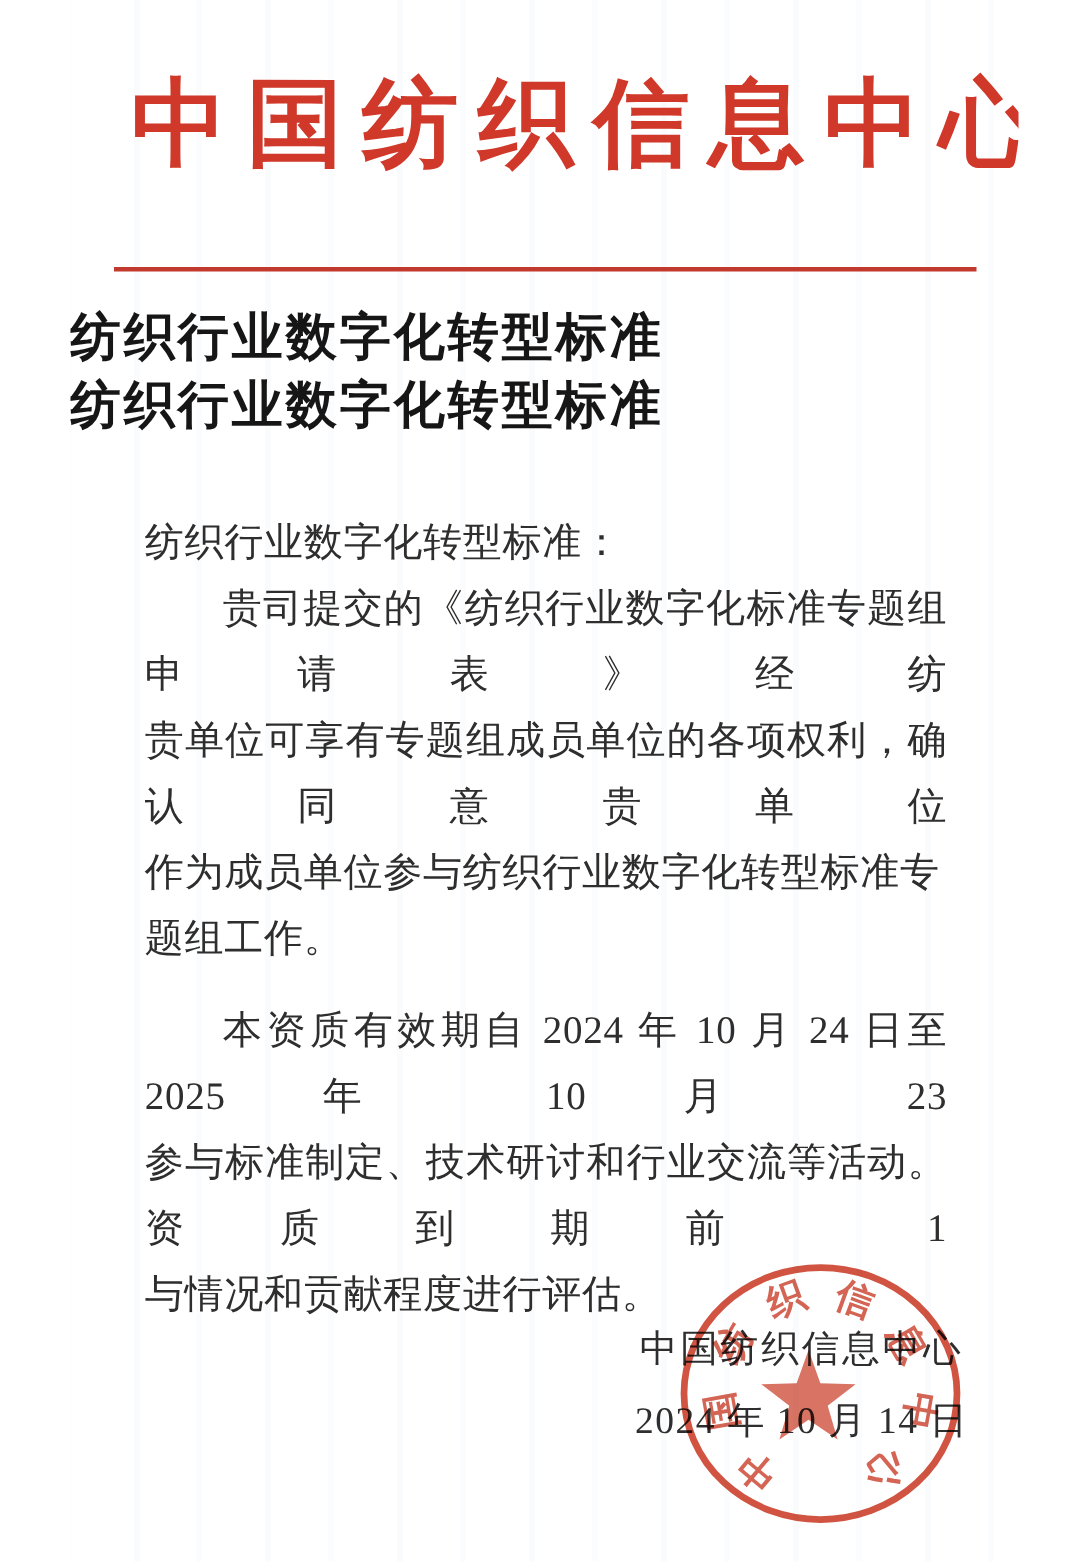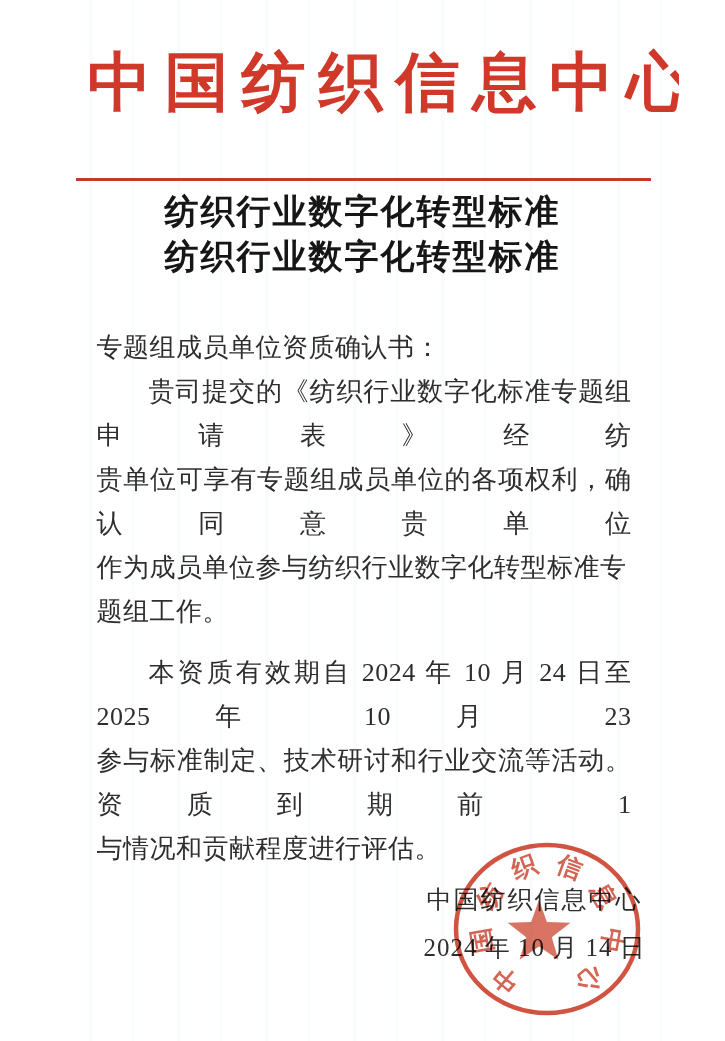--- a/index.html
+++ b/index.html
@@ -34,22 +34,21 @@
     letter-spacing: 13px;
     white-space: nowrap;
     text-indent: 13px; 
   }
   .rule {
     height: 3px;
     background: var(--rule);
     margin: 58px 28px 0 29px;
   }
   .doc-title {
-    margin-top: 8px;
-    text-align: center;
+    margin-top: 22px;
     font-size: 34px;
     line-height: 45px;
     font-weight: 700;
     letter-spacing: 2px;
     color: #161616;
   }
   .body-text {
     margin: 47px 47px 0 50px;
     font-size: 26px;
     line-height: 44px;
@@ -115,21 +114,21 @@
   <div class="masthead">中国纺织信息中心</div>
 
   <div class="rule"></div>
 
   <div class="doc-title">
     <div>纺织行业数字化转型标准</div>
     <div>纺织行业数字化转型标准</div>
   </div>
 
   <div class="body-text">
-    <div class="line">专题组成员单位资质确认书：</div>
+    <div class="line">纺织行业数字化转型标准：</div>
     <div class="line indent jfull">贵司提交的《纺织行业数字化标准专题组申请表》经纺</div>
     <div class="line jfull">贵单位可享有专题组成员单位的各项权利，确认同意贵单位</div>
     <div class="line">作为成员单位参与纺织行业数字化转型标准专题组工作。</div>
     <div class="line indent jfull pstart">本资质有效期自 2024 年 10 月 24 日至 2025 年 10 月 23</div>
     <div class="line jfull">参与标准制定、技术研讨和行业交流等活动。资质到期前 1</div>
     <div class="line">与情况和贡献程度进行评估。</div>
 
   </div>
 
   <div class="signature">

